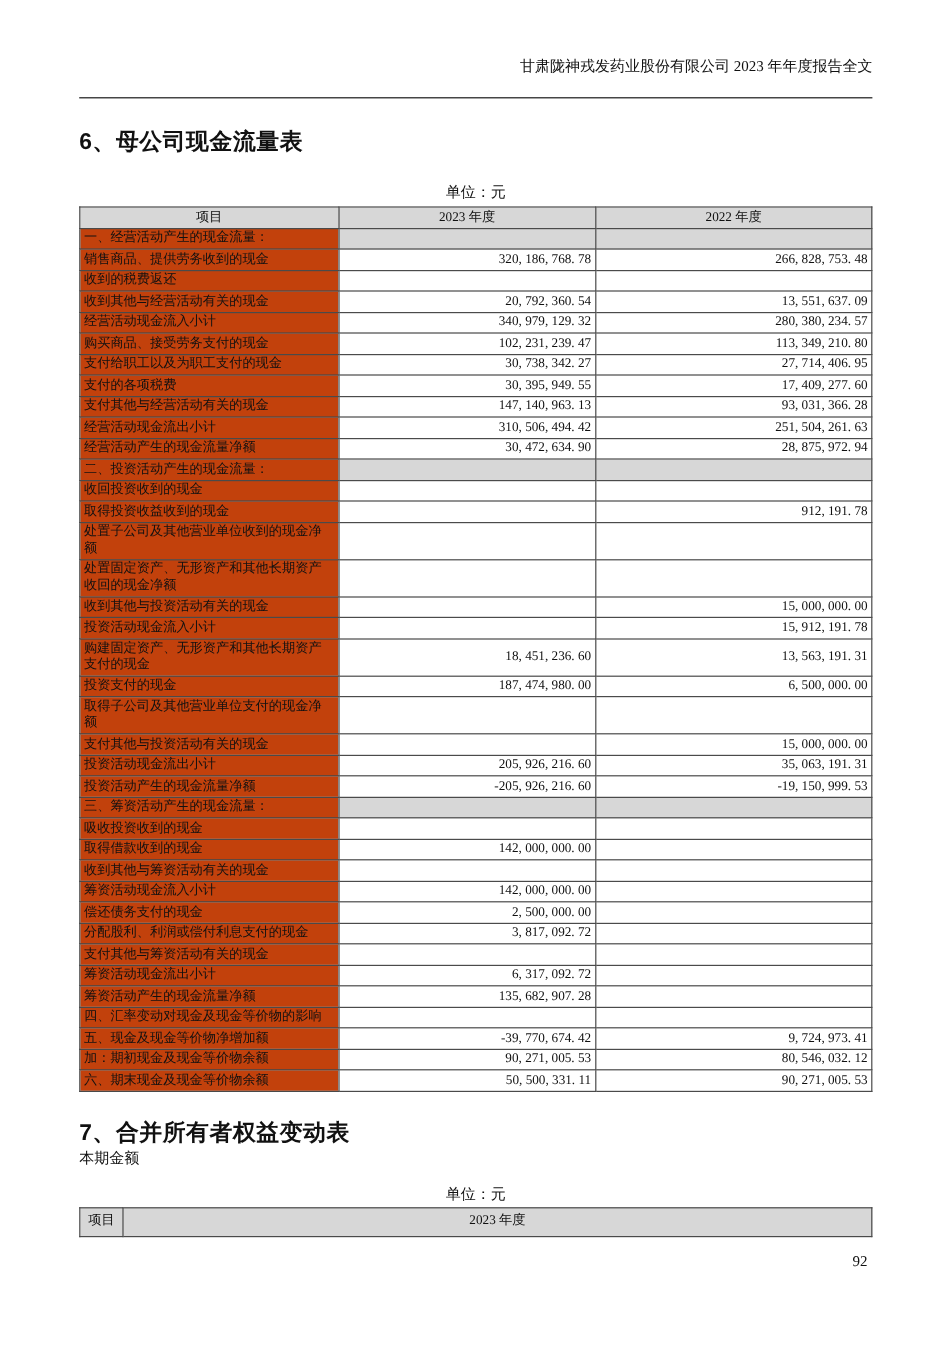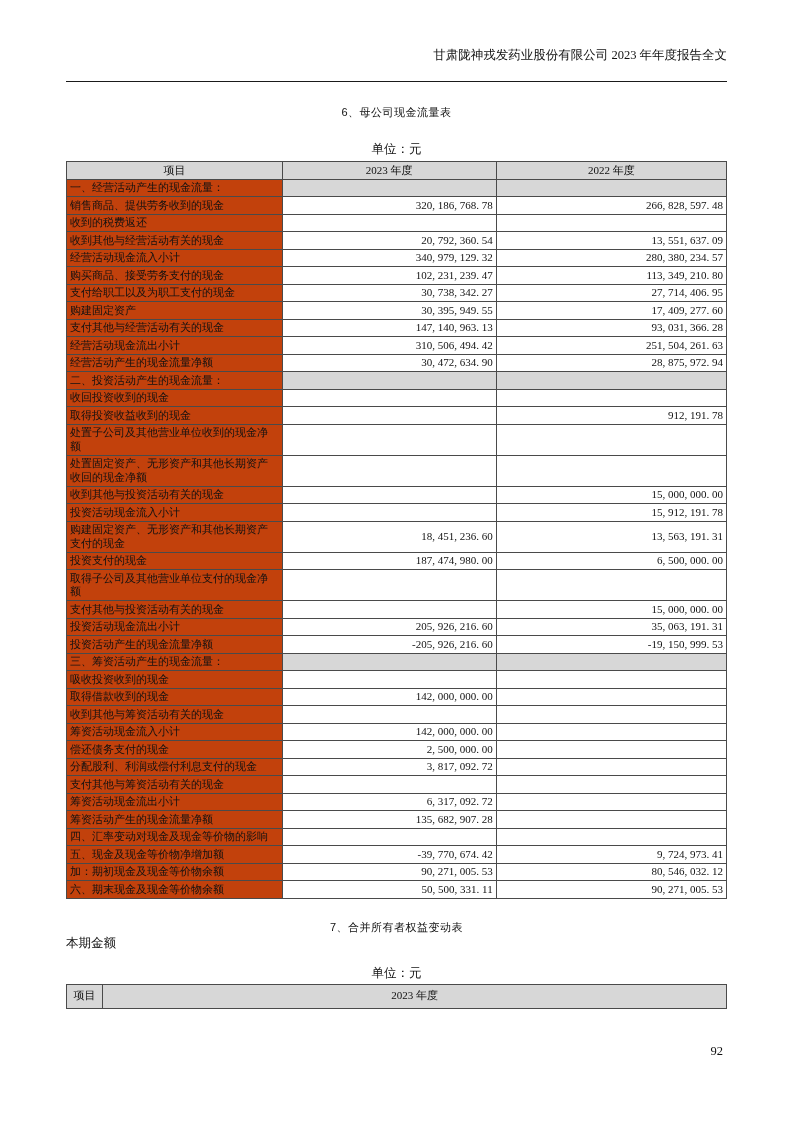--- a/index.html
+++ b/index.html
@@ -16,25 +16,24 @@
     padding-top: 47px;
     text-align: right;
     font-size: 12.5px;
     line-height: 16px;
     border-bottom: 1.6px solid #1a1a1a;
     padding-bottom: 18px;
   }
 
   .sec-title {
     margin-top: 23px;
-    font-size: 11px;
-    font-weight: normal;
+    font-size: 19px;
+    font-weight: bold;
     font-family: "Liberation Sans", "DejaVu Sans", sans-serif;
     letter-spacing: 0.5px;
-    text-align: center;
   }
   .sec-title.second { margin-top: 21px; }
 
   .unit-line {
     margin-top: 21px;
     text-align: center;
     font-size: 12.5px;
   }
   .unit-line.second { margin-top: 13px; }
 
@@ -98,21 +97,21 @@
     </thead>
     <tbody>
         <tr class="section-row">
           <td class="label">一、经营活动产生的现金流量：</td>
           <td class="num"></td>
           <td class="num"></td>
         </tr>
         <tr>
           <td class="label indent">销售商品、提供劳务收到的现金</td>
           <td class="num">320, 186, 768. 78</td>
-          <td class="num">266, 828, 597. 48</td>
+          <td class="num">266, 828, 753. 48</td>
         </tr>
         <tr>
           <td class="label indent">收到的税费返还</td>
           <td class="num"></td>
           <td class="num"></td>
         </tr>
         <tr>
           <td class="label indent">收到其他与经营活动有关的现金</td>
           <td class="num">20, 792, 360. 54</td>
           <td class="num">13, 551, 637. 09</td>
@@ -126,21 +125,21 @@
           <td class="label indent">购买商品、接受劳务支付的现金</td>
           <td class="num">102, 231, 239. 47</td>
           <td class="num">113, 349, 210. 80</td>
         </tr>
         <tr>
           <td class="label indent">支付给职工以及为职工支付的现金</td>
           <td class="num">30, 738, 342. 27</td>
           <td class="num">27, 714, 406. 95</td>
         </tr>
         <tr>
-          <td class="label indent">购建固定资产</td>
+          <td class="label indent">支付的各项税费</td>
           <td class="num">30, 395, 949. 55</td>
           <td class="num">17, 409, 277. 60</td>
         </tr>
         <tr>
           <td class="label indent">支付其他与经营活动有关的现金</td>
           <td class="num">147, 140, 963. 13</td>
           <td class="num">93, 031, 366. 28</td>
         </tr>
         <tr>
           <td class="label">经营活动现金流出小计</td>

